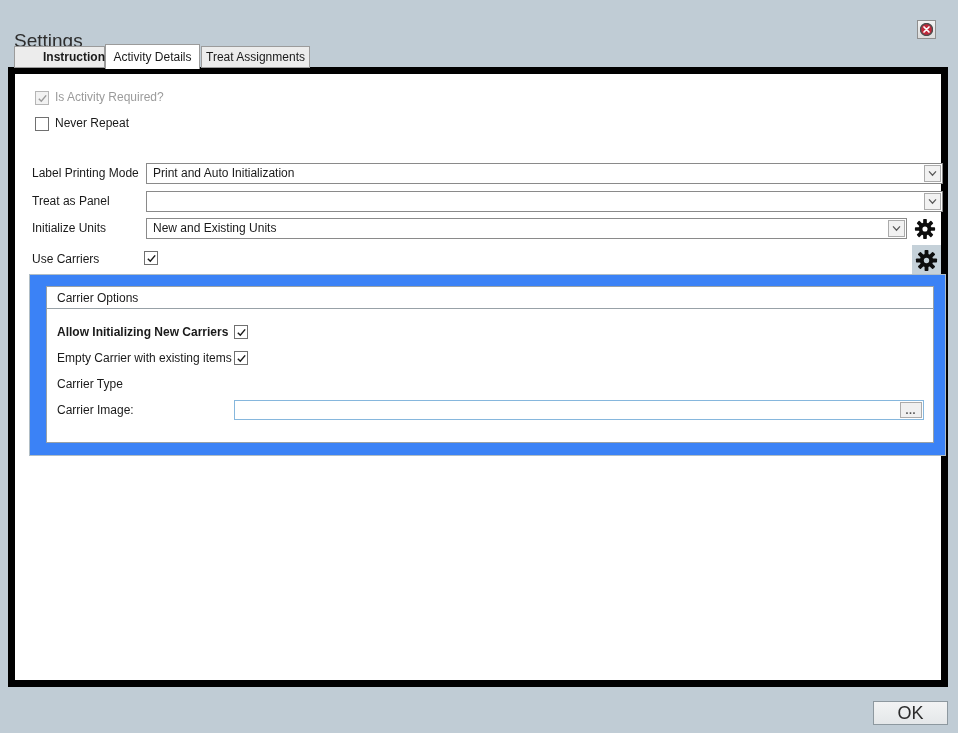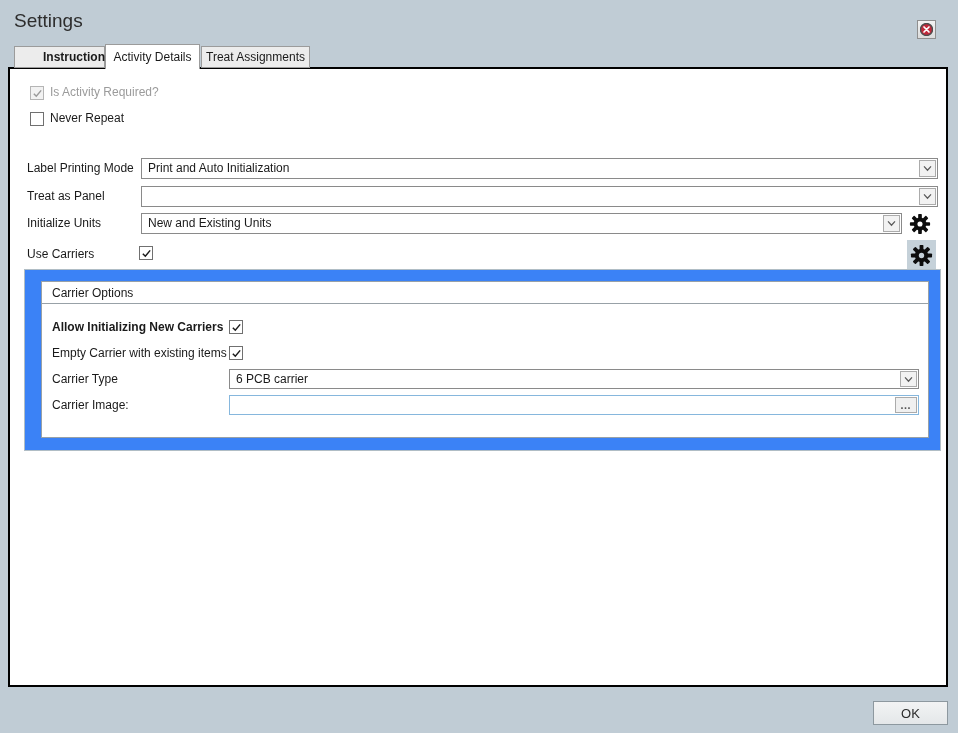--- a/index.html
+++ b/index.html
@@ -8,21 +8,21 @@
     position:relative;
     background:#c0ccd5;
     font-family:"Liberation Sans","DejaVu Sans",sans-serif;
     font-size:12px;
     color:#1a1a1a;
     overflow:hidden;
   }
   .abs { position:absolute; }
 
   
-  .dlg-title { left:14px; top:10px; font-size:19px; color:#2d2d2d; }
+  .dlg-title { left:14px; top:30px; font-size:19px; color:#2d2d2d; }
   .close-btn {
     left:917px; top:20px; width:19px; height:19px;
     background:linear-gradient(#f3f3f3,#dcdcdc);
     border:1px solid #8f8f8f;
     display:flex; align-items:center; justify-content:center;
     cursor:pointer;
   }
 
   
   .tab {
@@ -36,21 +36,21 @@
   .tab-activity {
     left:105px; width:95px;
     top:44px; height:25px;
     background:#ffffff; border-bottom:none; z-index:4;
   }
   .tab-parts { left:201px; width:109px; }
 
   
   .panel {
     left:8px; top:67px; width:940px; height:620px;
-    background:#ffffff; border:2px solid #000000; z-index:1;
+    background:#ffffff; border:7px solid #000000; z-index:1;
   }
 
   
   .checkbox {
     position:absolute; width:14px; height:14px;
     background:#ffffff; border:1px solid #707070;
     display:flex; align-items:center; justify-content:center;
     cursor:pointer;
   }
   .checkbox svg { display:none; }
@@ -114,21 +114,21 @@
     height:22px; border-bottom:1px solid #98a1a7;
     display:flex; align-items:center; padding-left:10px;
   }
 
   
   .ok-btn {
     left:873px; top:701px; width:75px; height:24px;
     background:linear-gradient(#f2f3f4,#e4e7e9);
     border:1px solid #8d989f;
     display:flex; align-items:center; justify-content:center;
-    font-size:13px; color:#2b2b2b; cursor:pointer;
+    font-size:18px; color:#2b2b2b; cursor:pointer;
   }
 </style>
 </head>
 <body>
 
 <div class="abs dlg-title">Settings</div>
 
 <div class="abs close-btn">
   <span style="display:flex">
     <svg width="13" height="13" viewBox="0 0 13 13">
@@ -252,28 +252,20 @@
       </span>
 
       <span class="lbl" style="left:10px; top:64px;">Empty Carrier with existing items</span>
       <span class="checkbox checked" style="left:187px; top:64px;">
         <svg width="11" height="11" viewBox="0 0 12 12">
             <path d="M2 6.2 L4.7 9 L10 2.6" stroke="#1a1a1a" stroke-width="1.6" fill="none"></path>
           </svg>
       </span>
 
       <span class="lbl" style="left:10px; top:90px;">Carrier Type</span>
-      <div class="combo" style="left:187px; top:87px; width:690px; height:20px;">
-        <span class="combo-value">6 PCB carrier</span>
-        <span class="combo-arrow">
-          <svg width="9" height="7" viewBox="0 0 10 8">
-              <path d="M1 1.5 L5 6 L9 1.5" stroke="#5a5a5a" stroke-width="1.4" fill="none"></path>
-            </svg>
-        </span>
-      </div>
 
       <span class="lbl" style="left:10px; top:116px;">Carrier Image:</span>
       <div class="textbox" style="left:187px; top:113px; width:690px; height:20px;">
         <span class="combo-value" style="right:26px;"></span>
         <span class="browse-btn">…</span>
       </div>
     </div>
   </div>
 </div>
 

